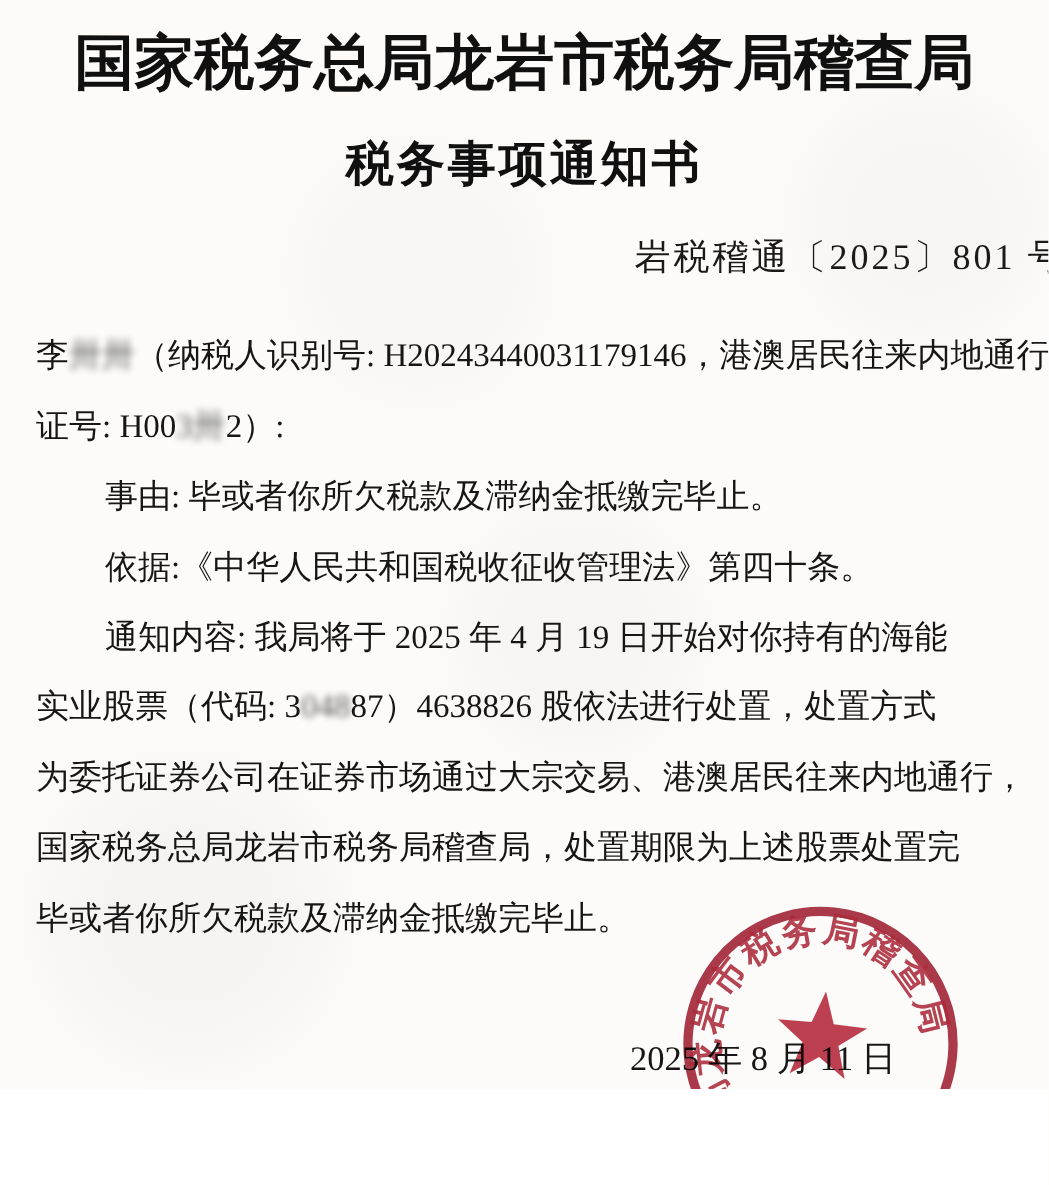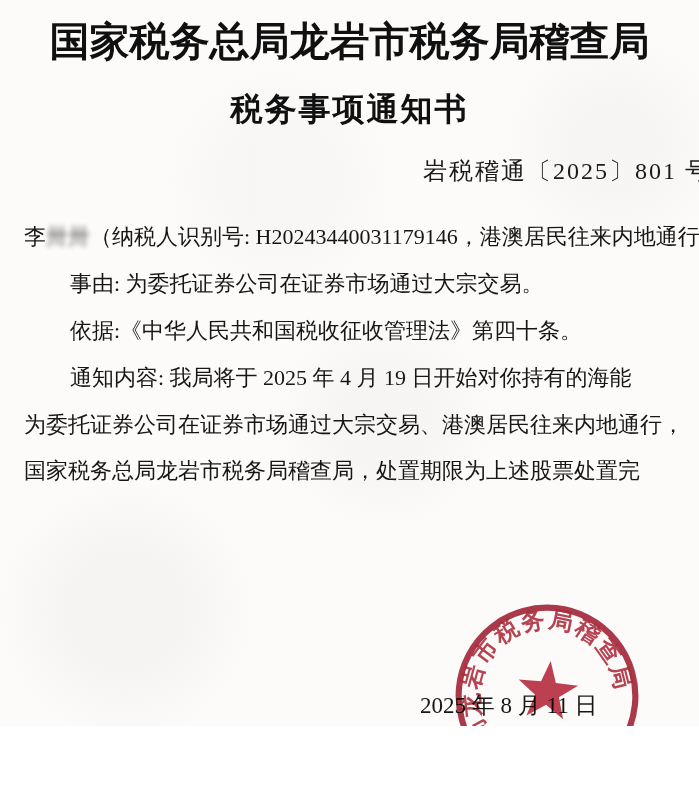--- a/index.html
+++ b/index.html
@@ -65,32 +65,35 @@
   <div class="title1">国家税务总局龙岩市税务局稽查局</div>
 
   <div class="title2">税务事项通知书</div>
 
   <div class="docnum">岩税稽通〔2025〕801 号</div>
 
   <div class="body-block">
 
     <div class="line"><span>李</span><span class="redact">卅卅</span><span>（纳税人识别号: H20243440031179146，港澳居民往来内地通行</span></div>
 
+    <div class="line"><span>证号: H00</span><span class="redact">3卅</span><span>2）:</span></div>
 
-    <div class="line indent">事由: 为委托证券公司在证券市场通过大宗交易。</div>
+    <div class="line indent">事由: 毕或者你所欠税款及滞纳金抵缴完毕止。</div>
 
     <div class="line indent">依据:《中华人民共和国税收征收管理法》第四十条。</div>
 
     <div class="line indent">通知内容: 我局将于 2025 年 4 月 19 日开始对你持有的海能</div>
 
+    <div class="line"><span>实业股票（代码: 3</span><span class="redact-sm">048</span><span>87）4638826 股依法进行处置，处置方式</span></div>
 
     <div class="line">为委托证券公司在证券市场通过大宗交易、港澳居民往来内地通行，</div>
 
     <div class="line">国家税务总局龙岩市税务局稽查局，处置期限为上述股票处置完</div>
 
+    <div class="line">毕或者你所欠税款及滞纳金抵缴完毕止。</div>
 
   </div>
 
   <div class="date-line">2025 年 8 月 11 日</div>
 
   <svg class="seal" viewBox="0 0 200 200" xmlns="http://www.w3.org/2000/svg">
     <g transform="rotate(6 100 100)">
       <circle cx="100" cy="100" r="93" fill="none" stroke-width="6.5" opacity="0.9" stroke="#a32638"></circle>
       <path id="sealTextPath" d="M 163.6 133.8 A 72 72 0 1 1 171.3 110" fill="none"></path>
       <text font-size="25" letter-spacing="2" opacity="0.88" fill="#ad2b3c">

